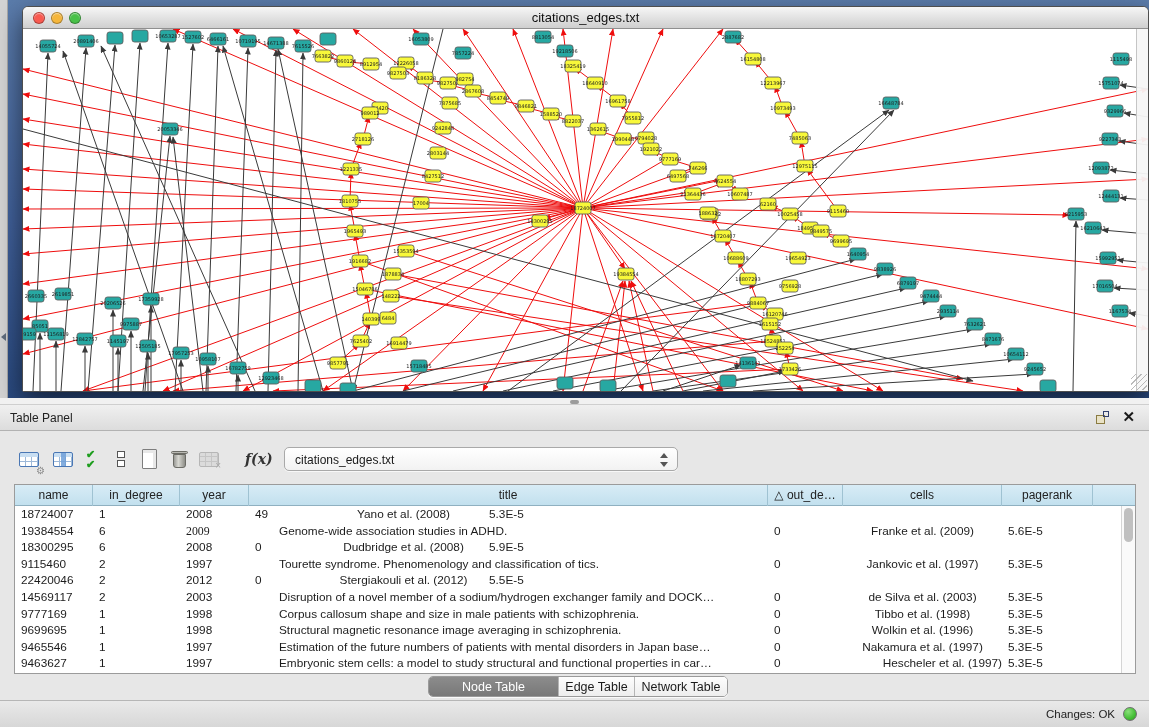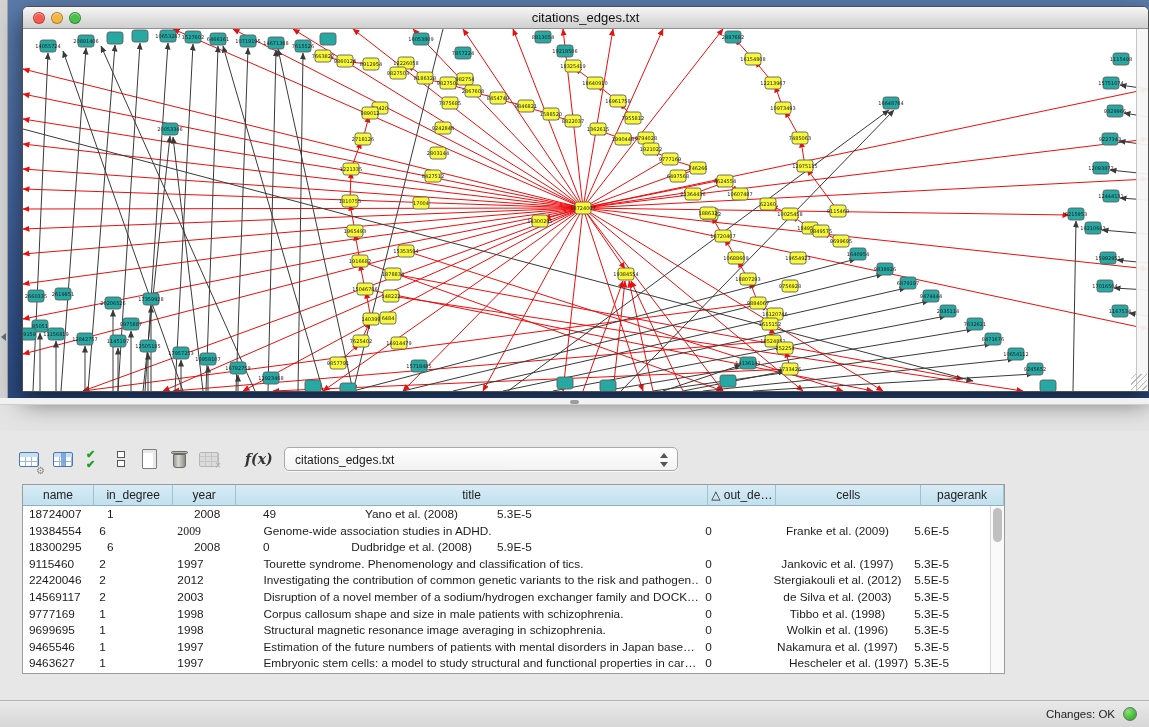--- a/index.html
+++ b/index.html
@@ -56,21 +56,21 @@
       border:1px solid #ababab; border-radius:2px; }
   .grid-dis:after { content:"×"; position:absolute; right:-3px; bottom:-5px; color:#9a9a9a; font-size:10px; }
   .fx { position:absolute; left:19px; top:5px; font-family:"DejaVu Serif", serif; font-style:italic; font-weight:bold; font-size:14px; color:#333; }
   .combo { position:absolute; left:284px; top:1px; width:394px; height:24px; background:linear-gradient(180deg,#ffffff,#f2f2f2); border:1px solid #a9a9a9; border-radius:5px; box-shadow:0 1px 0 rgba(255,255,255,.7); }
   .combo .val { position:absolute; left:10px; top:5px; font-size:12px; color:#1a1a1a; }
   .combo .step { position:absolute; right:9px; top:4px; width:10px; height:16px; }
   .combo .step:before { content:""; position:absolute; left:2px; top:1px; border-left:4px solid transparent; border-right:4px solid transparent; border-bottom:5px solid #555; }
   .combo .step:after { content:""; position:absolute; left:2px; bottom:1px; border-left:4px solid transparent; border-right:4px solid transparent; border-top:5px solid #555; }
 
   
-  .table-wrap { position:absolute; left:14px; top:484px; width:983px; height:190px; background:#fff; border:1px solid #9b9b9b;margin-left:8px; }
+  .table-wrap { position:absolute; left:14px; top:484px; width:1122px; height:190px; background:#fff; border:1px solid #9b9b9b; }
   .thead { position:absolute; left:0; top:0; right:0; height:21px; display:flex; background:linear-gradient(180deg,#d8ecf6,#c2e0ee); border-bottom:1px solid #8fb0c0; }
   .th { height:21px; border-right:1px solid #9fc2d2; font-size:12px; color:#222; text-align:center; line-height:20px; overflow:hidden; white-space:nowrap; }
   .tbody { position:absolute; left:0; top:21px; right:14px; bottom:0; overflow:hidden; }
   .tr { display:flex; height:16.6px; background:#fff; }
   .td { font-size:11.8px; color:#1c1c1c; line-height:16.6px; white-space:nowrap; overflow:hidden; padding-left:6px; }
   .td.c3 { padding-left:30px; }
   .td.c5 { text-align:center; padding-left:0; }
   .tscroll { position:absolute; right:0; top:21px; width:14px; bottom:0; background:#fafafa; border-left:1px solid #d5d5d5; }
   .tscroll .thumb { position:absolute; left:2px; top:2px; width:9px; height:34px; background:#c0c0c0; border-radius:5px; }
 
@@ -809,20 +809,28 @@
         </svg>
       </div>
       <div class="graph-vscroll"></div>
       <div class="resize-grip"></div>
     </div>
   </div>
 
   <div class="splitter">
       <div class="grip"></div>
     </div>
+  <div class="panel-header">
+    <span class="ptitle">Table Panel</span>
+    <span class="float-ico">
+        <span class="sq1"></span>
+        <span class="sq2"></span>
+      </span>
+    <span class="close-ico">✕</span>
+  </div>
 
   <div class="panel-body"></div>
 
   <div class="toolbar">
     <div class="ic" style="left:16px">
         <span class="grid-base"></span>
         <span class="gear">⚙</span>
       </div>
     <div class="ic" style="left:50px">
         <span class="grid-base"></span>
@@ -897,21 +905,20 @@
           <div class="td c2" style="width: 69px;">1997</div>
           <div class="td c3" style="width: 519px;">Tourette syndrome. Phenomenology and classification of tics.</div>
           <div class="td c4" style="width: 75px;">0</div>
           <div class="td c5" style="width: 159px;">Jankovic et al. (1997)</div>
           <div class="td c6" style="width: 91px;">5.3E-5</div>
         </div>
         <div class="tr">
           <div class="td c0" style="width: 78px;">22420046</div>
           <div class="td c1" style="width: 87px;">2</div>
           <div class="td c2" style="width: 69px;">2012</div>
-          <div class="td c3" style="width: 519px;">Investigating the contribution of common genetic variants to the risk and pathogen…</div>
           <div class="td c4" style="width: 75px;">0</div>
           <div class="td c5" style="width: 159px;">Stergiakouli et al. (2012)</div>
           <div class="td c6" style="width: 91px;">5.5E-5</div>
         </div>
         <div class="tr">
           <div class="td c0" style="width: 78px;">14569117</div>
           <div class="td c1" style="width: 87px;">2</div>
           <div class="td c2" style="width: 69px;">2003</div>
           <div class="td c3" style="width: 519px;">Disruption of a novel member of a sodium/hydrogen exchanger family and DOCK…</div>
           <div class="td c4" style="width: 75px;">0</div>
@@ -953,19 +960,24 @@
           <div class="td c4" style="width: 75px;">0</div>
           <div class="td c5" style="width: 159px; text-align: right;">Hescheler et al. (1997)</div>
           <div class="td c6" style="width: 91px;">5.3E-5</div>
         </div>
       </div>
     <div class="tscroll">
         <div class="thumb"></div>
       </div>
   </div>
 
+  <div class="tabbar" id="tabbar">
+      <div class="tab sel" style="width: 130px;">Node Table</div>
+      <div class="tab" style="width: 76px;">Edge Table</div>
+      <div class="tab" style="width: 92px;">Network Table</div>
+    </div>
 
   <div class="statusbar">
     <span class="mem">Changes: OK</span>
     <span class="memdot"></span>
   </div>
 
 </div>
 
 </body></html>

